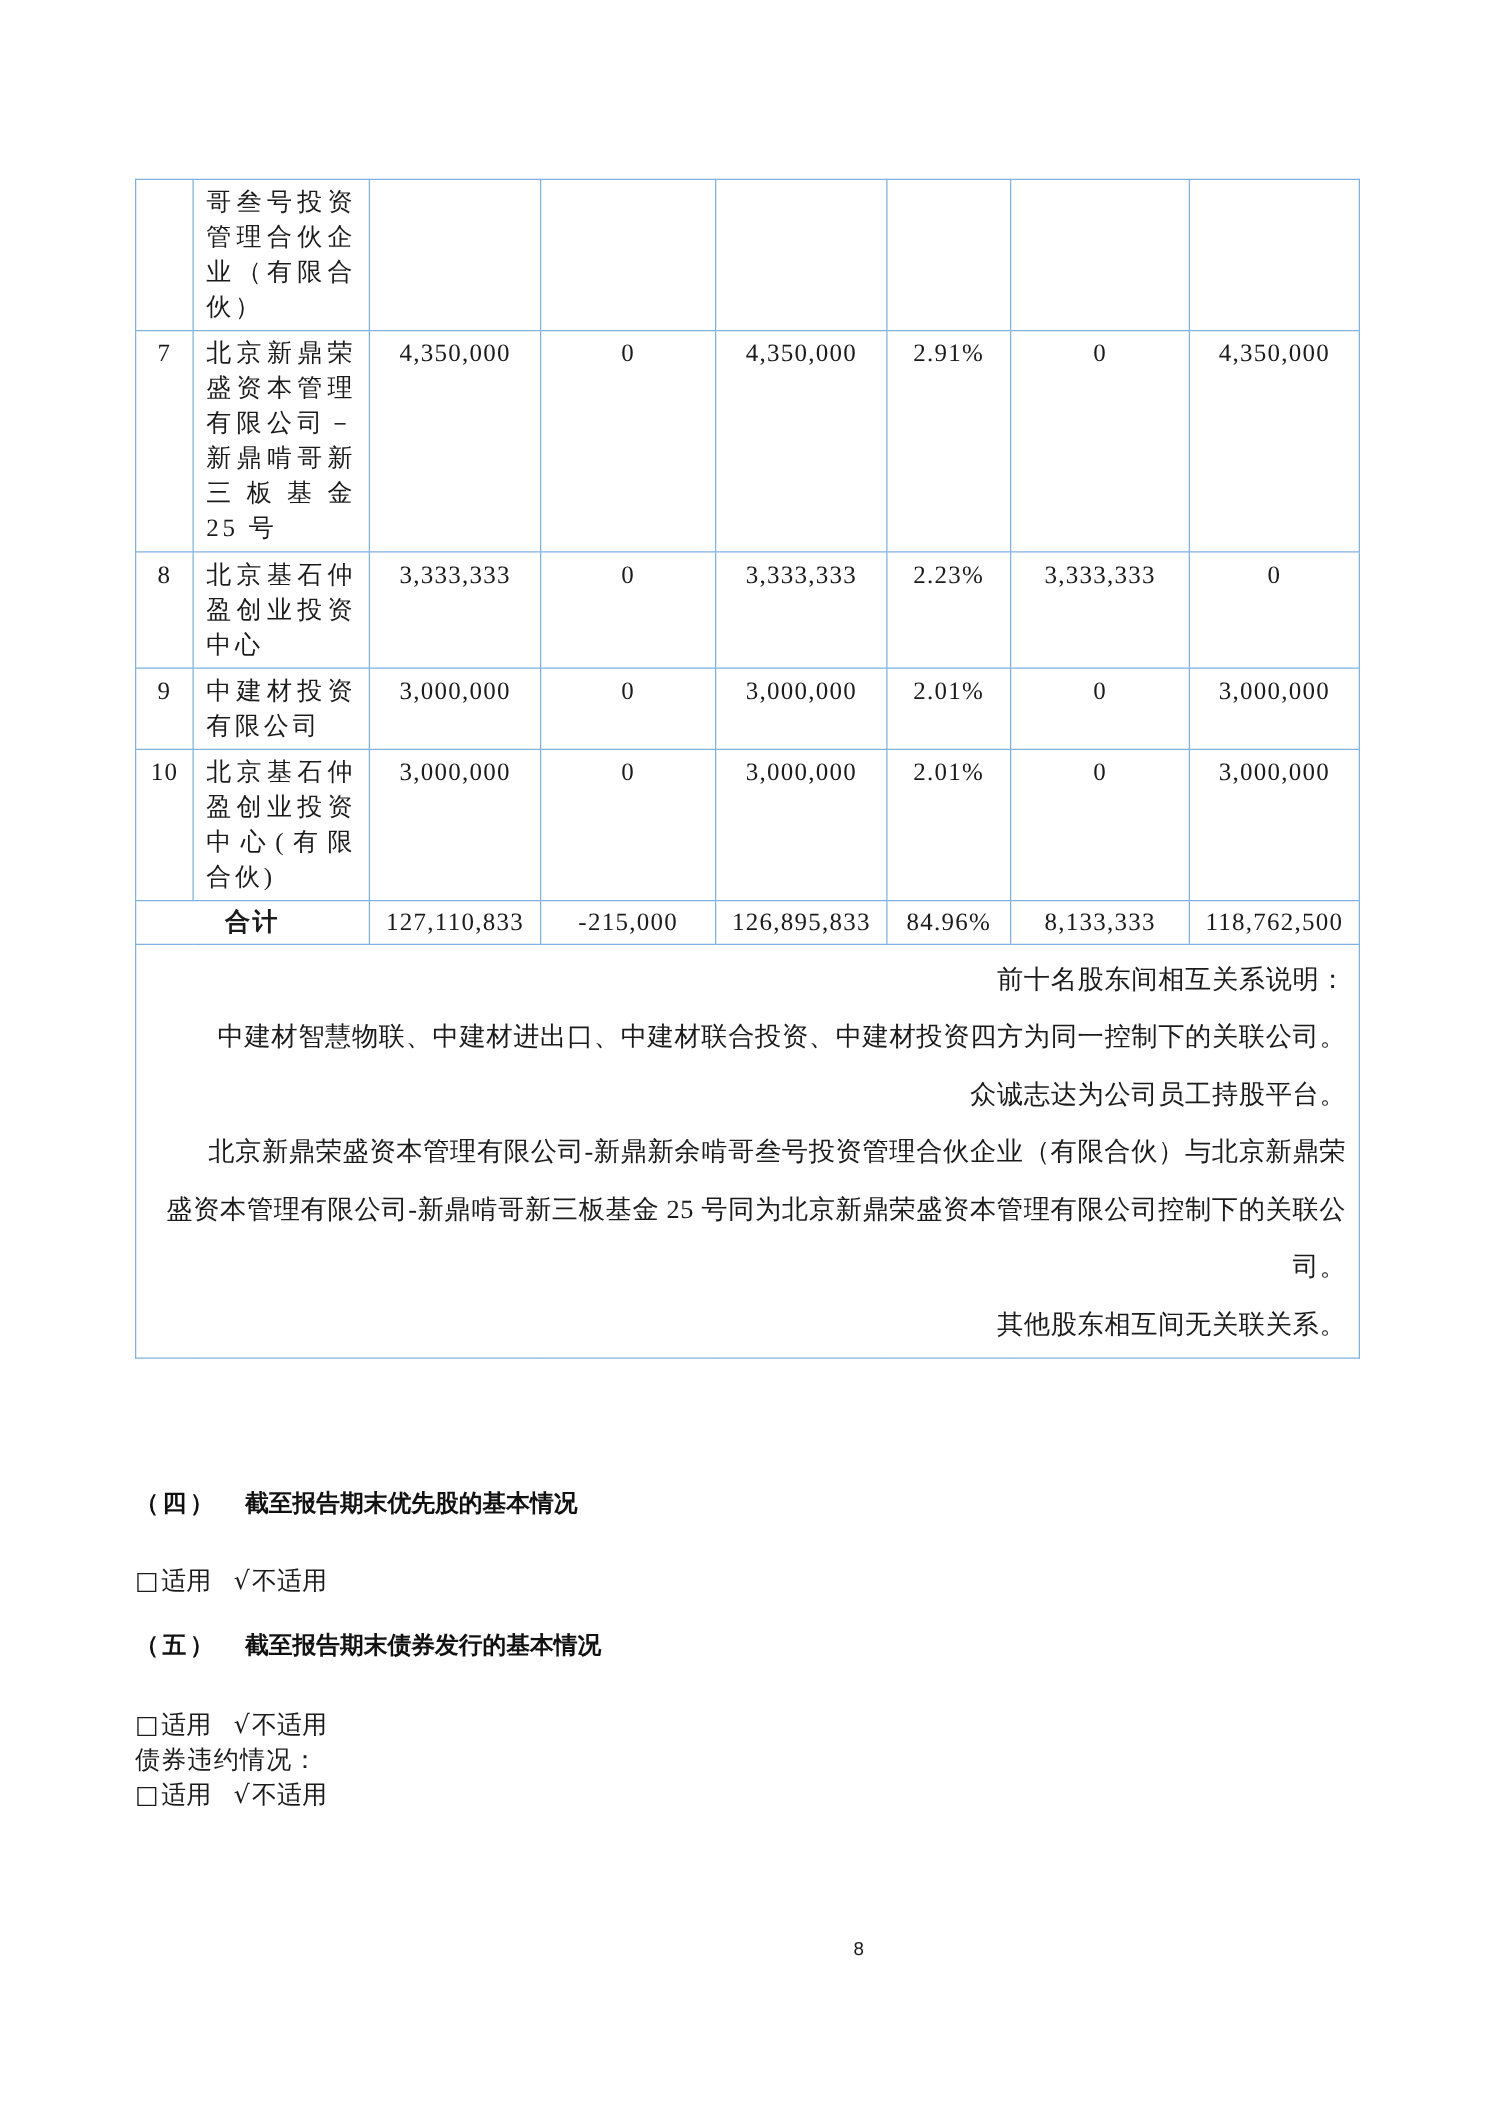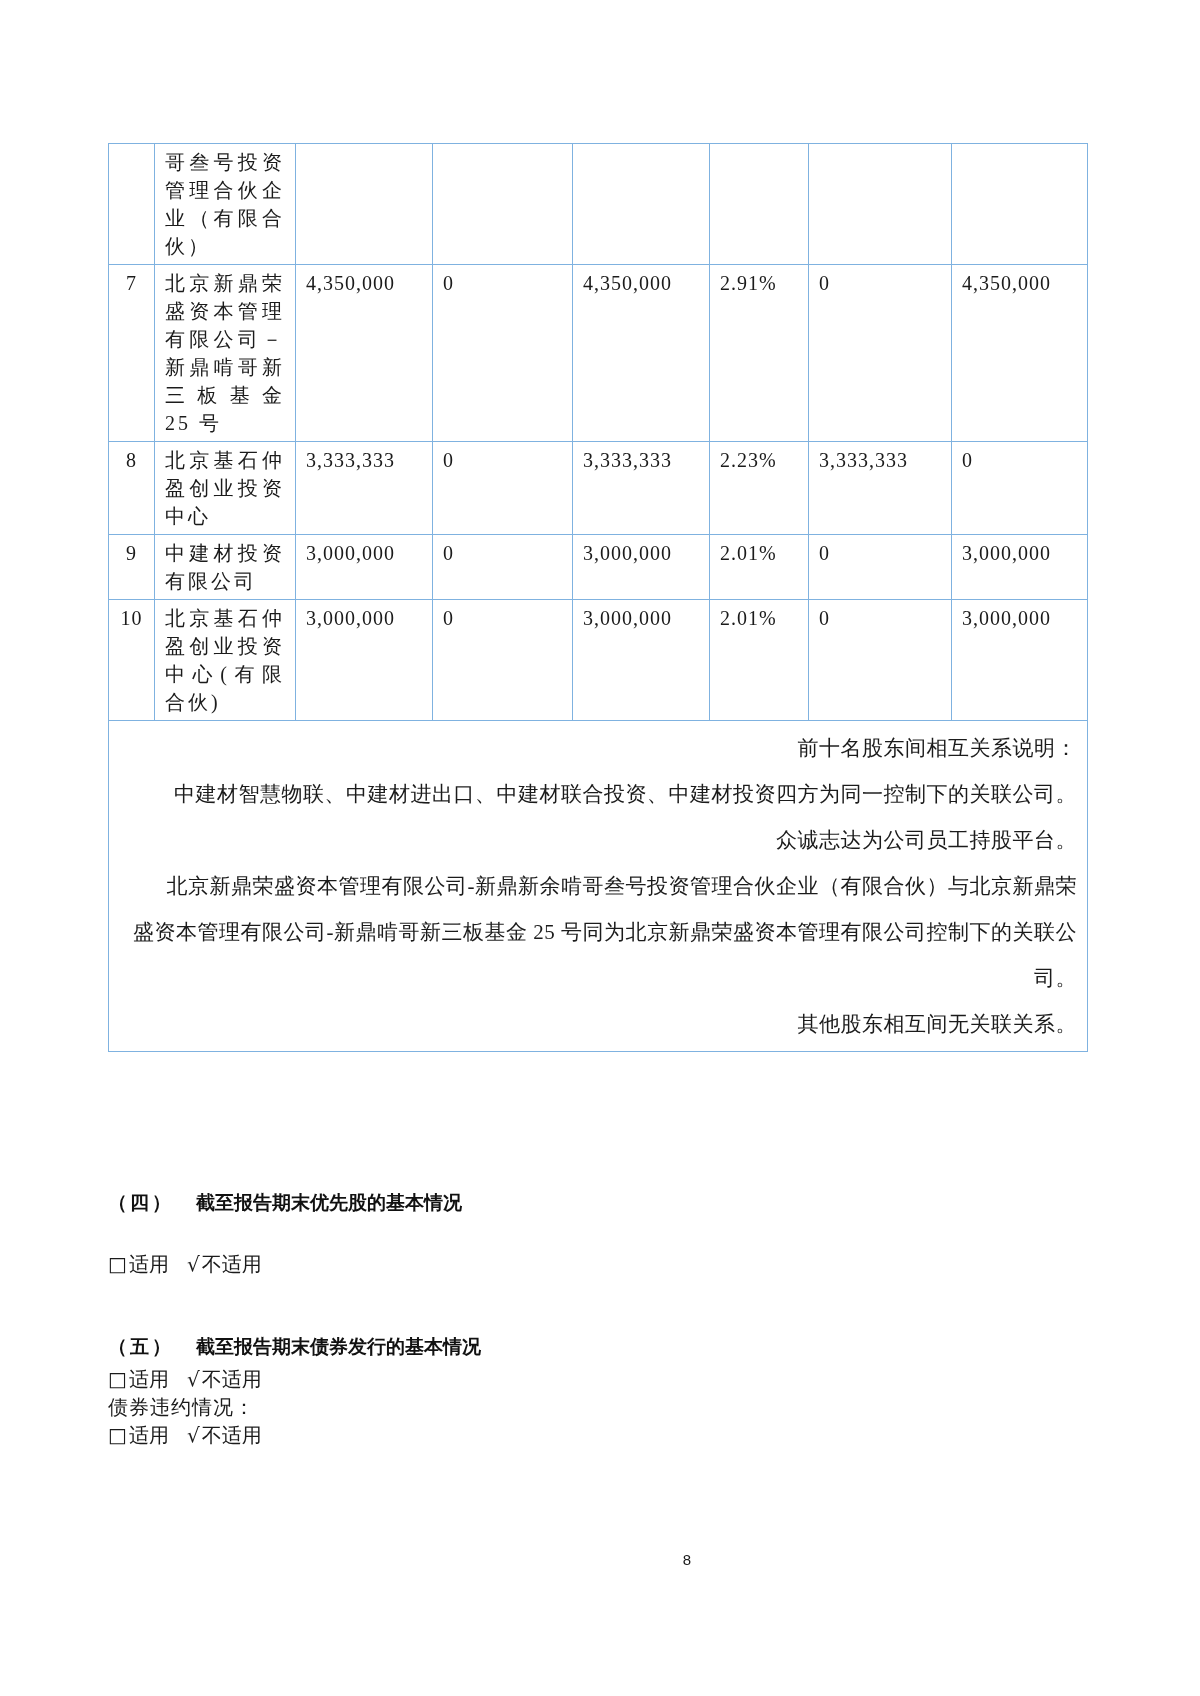--- a/index.html
+++ b/index.html
@@ -28,21 +28,21 @@
     padding:4px 10px;
     overflow:hidden;
   }
   td.num { text-align:center; padding:6px 2px 4px; letter-spacing:1px; }
   td.name {
     text-align:justify;
     letter-spacing:3px;
     padding:6px 10px 4px 12px;
   }
   td.val {
-    text-align:left;
+    text-align:center;
     letter-spacing:1px;
     padding:6px 10px 4px 6px;
     white-space:nowrap;
   }
   tr.total-row td { padding-top:3px; padding-bottom:3px; height:28px; }
   td.total-label {
     text-align:center;
     font-family:"Liberation Sans", sans-serif;
     font-weight:bold;
     letter-spacing:2px;
@@ -160,41 +160,50 @@
       <td class="num">10</td>
       <td class="name">北京基石仲盈创业投资中心(有限合伙)</td>
       <td class="val">3,000,000</td>
       <td class="val">0</td>
       <td class="val">3,000,000</td>
       <td class="val">2.01%</td>
       <td class="val">0</td>
       <td class="val">3,000,000</td>
     </tr>
 
+    <tr class="total-row">
+      <td class="total-label" colspan="2">合计</td>
+      <td class="val">127,110,833</td>
+      <td class="val">-215,000</td>
+      <td class="val">126,895,833</td>
+      <td class="val">84.96%</td>
+      <td class="val">8,133,333</td>
+      <td class="val">118,762,500</td>
+    </tr>
 
     <tr>
       <td class="notes-cell" colspan="8">
         <p>前十名股东间相互关系说明：</p>
         <p>中建材智慧物联、中建材进出口、中建材联合投资、中建材投资四方为同一控制下的关联公司。众诚志达为公司员工持股平台。</p>
         <p>北京新鼎荣盛资本管理有限公司-新鼎新余啃哥叁号投资管理合伙企业（有限合伙）与北京新鼎荣盛资本管理有限公司-新鼎啃哥新三板基金 25 号同为北京新鼎荣盛资本管理有限公司控制下的关联公司。</p>
         <p>其他股东相互间无关联关系。</p>
       </td>
     </tr>
   </tbody>
     </table>
 
   <div class="sec-heading" style="top:1190px">
     <span class="sec-index">（四）</span><span>截至报告期末优先股的基本情况</span>
   </div>
 
   <div class="cb-line" style="top:1251px">
     <span class="cb-box">□</span><span>适用</span><span class="cb-gap"></span><span class="cb-check">√</span><span>不适用</span>
   </div>
 
-  <div class="sec-heading" style="top:1334px">
+  <div class="sec-heading" style="top:1303px">
     <span class="sec-index">（五）</span><span>截至报告期末债券发行的基本情况</span>
   </div>
 
   <div class="cb-line" style="top:1366px">
     <span class="cb-box">□</span><span>适用</span><span class="cb-gap"></span><span class="cb-check">√</span><span>不适用</span>
   </div>
 
   <div class="bond-label" style="top:1394px">债券违约情况：</div>
 
   <div class="cb-line" style="top:1422px">

